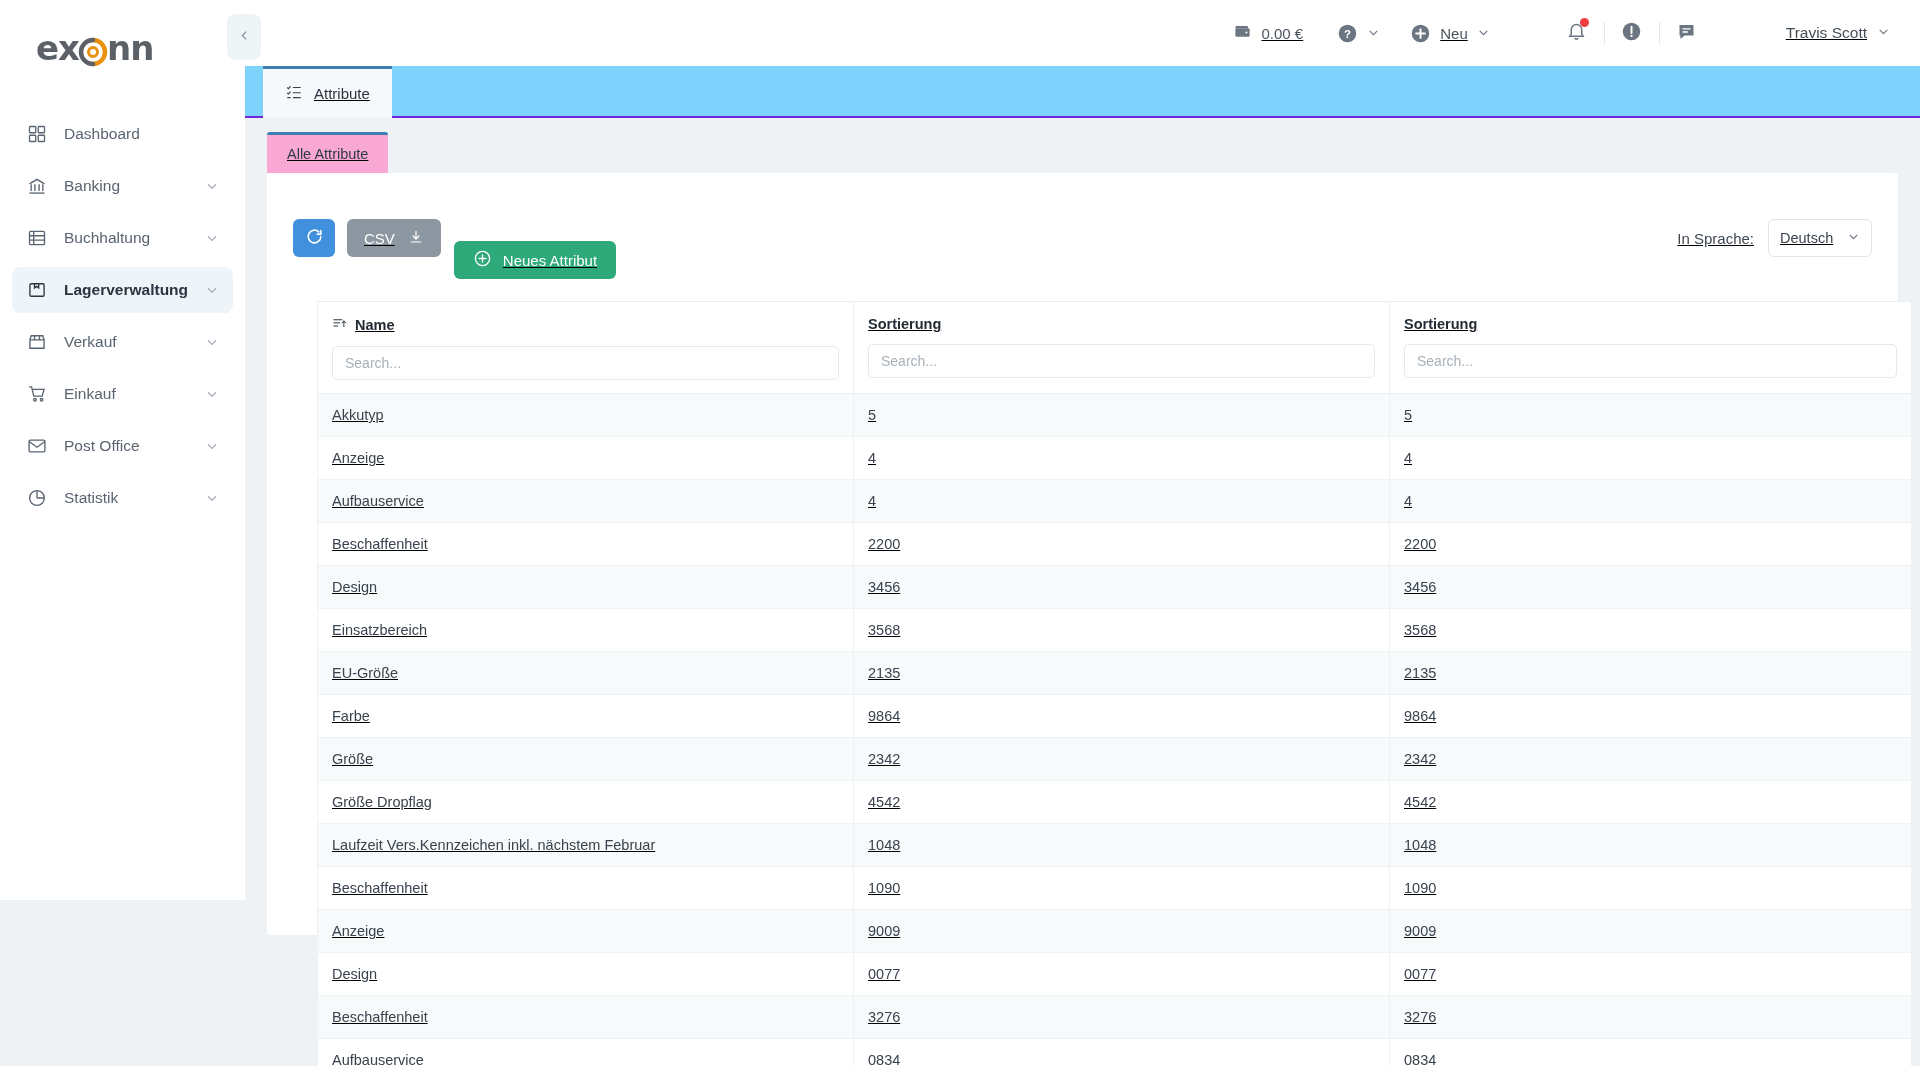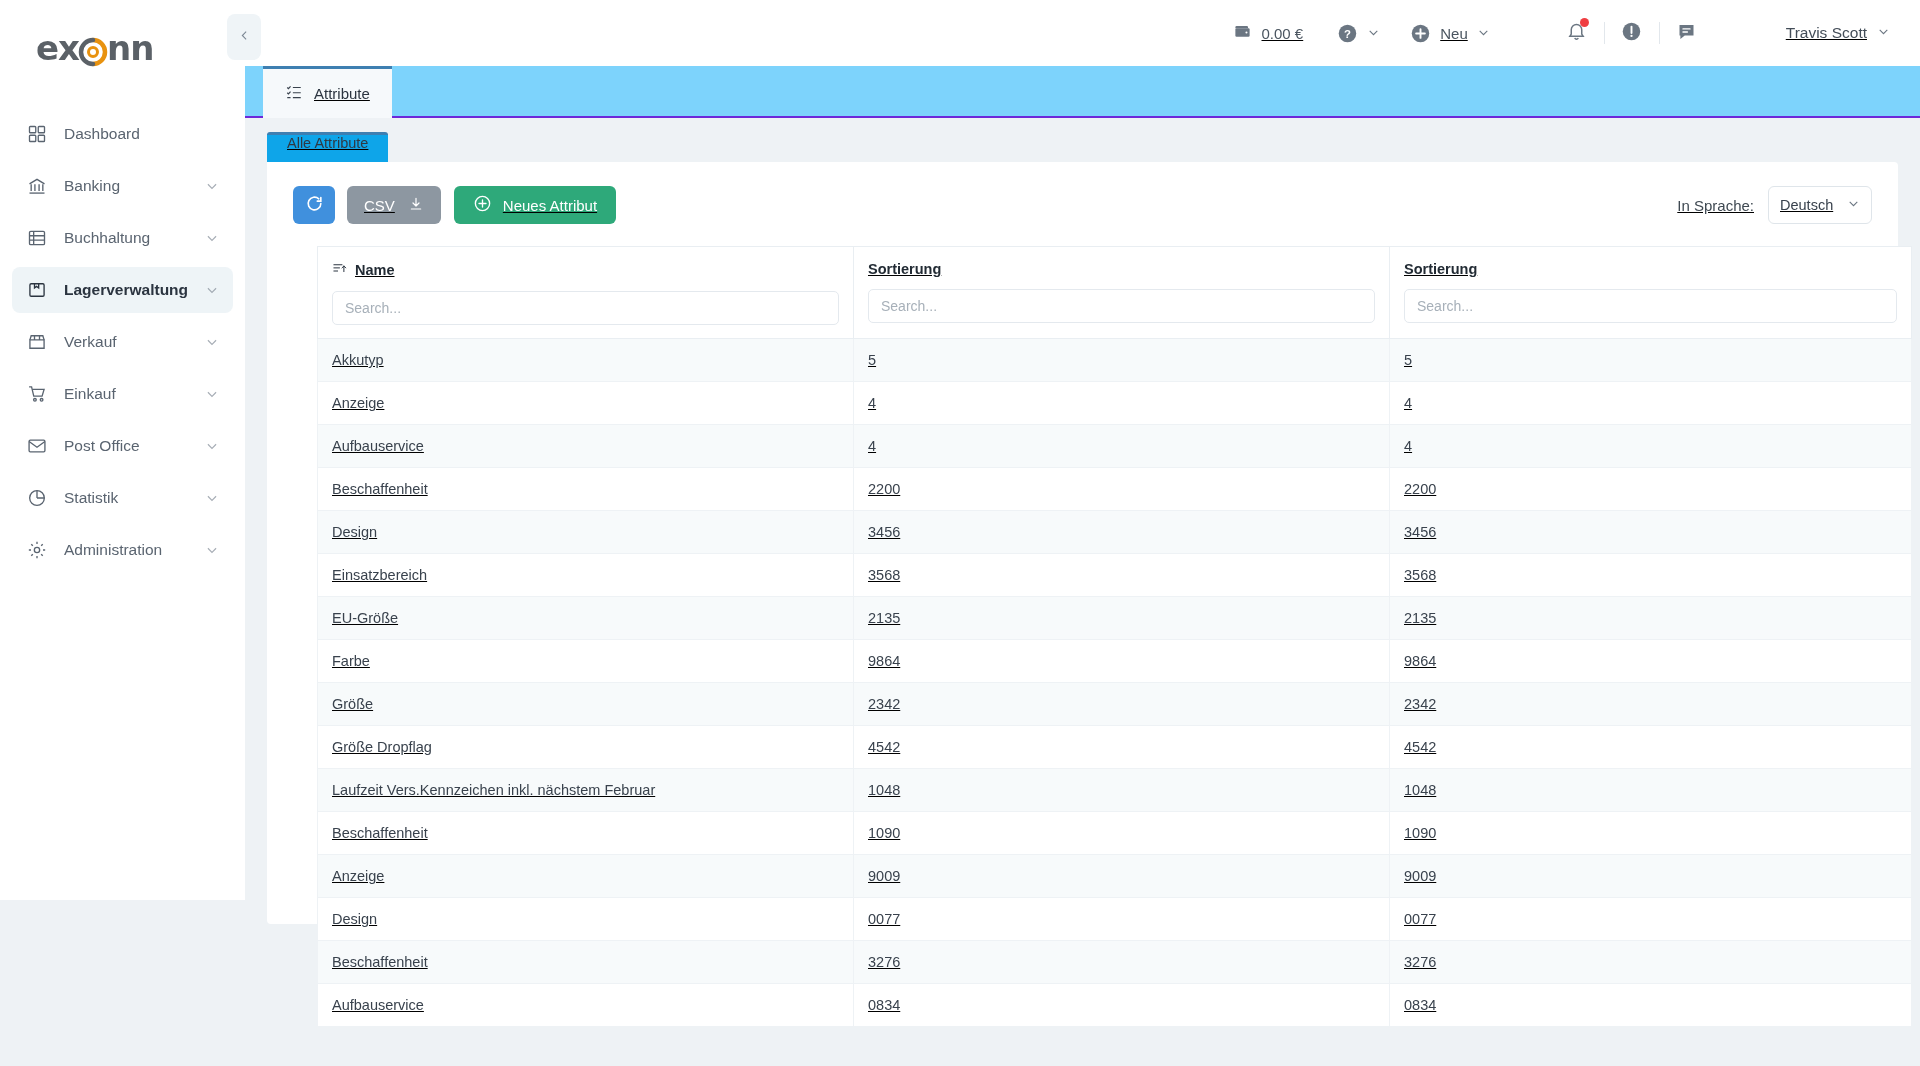--- a/index.html
+++ b/index.html
@@ -71,33 +71,33 @@
     display: flex; align-items: center; gap: 11px; height: 52px; padding: 0 22px;
     background: #f6f9fb; border-top: 3px solid #3e7fb1; color: #2b3440; font-size: 15px;
     cursor: pointer;
   }
   .tab-main svg { width: 18px; height: 18px; stroke: #39424d; fill: none; stroke-width: 1.6; }
 
   .content { flex: 1; background: #eef2f5; padding: 14px 22px 0 22px; overflow: hidden; }
 
   .subtabs { display: flex; align-items: flex-end; padding-left: 0; }
   .subtab {
-    background: #0ea5e9; border-top: 3px solid #3e7fb1; border-radius: 3px 3px 0 0;
-    padding: 0 20px 11px 20px; font-size: 14.5px; color: #2f3943; cursor: pointer;
+    background: #f9a8d4; border-top: 3px solid #3e7fb1; border-radius: 3px 3px 0 0;
+    padding: 11px 20px 11px 20px; font-size: 14.5px; color: #2f3943; cursor: pointer;
   }
 
   .panel { background: #ffffff; border-radius: 0 4px 4px 4px; padding: 18px 18px 22px 18px; height: 762px; }
 
   .toolbar { display: flex; align-items: center; padding: 6px 8px 22px 8px; }
   .btn { display: inline-flex; align-items: center; justify-content: center; border: none; cursor: pointer; border-radius: 6px; font-family: inherit; }
   .btn-refresh { width: 42px; height: 38px; background: #4090dd; margin-right: 12px; }
   .btn-refresh svg { width: 19px; height: 19px; stroke: #fff; fill: none; stroke-width: 2; }
   .btn-csv { height: 38px; background: #8d97a1; color: #fff; padding: 0 17px; gap: 13px; font-size: 15px; margin-right: 13px; }
   .btn-csv svg { width: 16px; height: 16px; stroke: #fff; fill: none; stroke-width: 1.8; }
-  .btn-new { height: 38px; background: #2ea97a; color: #fff; padding: 0 19px; gap: 11px; font-size: 15px; }
+  .btn-new { height: 38px; background: #2ea97a; color: #fff; padding: 0 19px; gap: 11px; font-size: 15px; margin-top: 44px; }
   .btn-new svg { width: 19px; height: 19px; stroke: #fff; fill: none; stroke-width: 1.7; }
   .lang-wrap { margin-left: auto; display: flex; align-items: center; gap: 14px; }
   .lang-label { font-size: 15px; color: #3f4952; }
   .lang-select {
     display: flex; align-items: center; justify-content: space-between;
     width: 104px; height: 38px; border: 1px solid #dfe5ea; border-radius: 6px;
     padding: 0 11px; font-size: 14.5px; color: #39424d; cursor: pointer; background: #fff;
   }
   .lang-select svg { width: 13px; height: 13px; stroke: #6b7682; fill: none; stroke-width: 2; }
 
@@ -240,32 +240,20 @@
               <circle cx="12" cy="12" r="8.8"></circle>
               <path d="M12 12V3.2M12 12h8.8"></path>
             </svg>
         </span>
         <span class="nav-label">Statistik</span>
         <span class="nav-chev"><svg viewBox="0 0 24 24">
               <path d="M5 9l7 7 7-7"></path>
             </svg></span>
       </div>
 
-      <div class="nav-item">
-        <span class="nav-icon">
-          <svg viewBox="0 0 24 24">
-              <circle cx="12" cy="12" r="3.2"></circle>
-              <path d="M12 2.2v2.6M12 19.2v2.6M2.2 12h2.6M19.2 12h2.6M5.1 5.1l1.9 1.9M17 17l1.9 1.9M18.9 5.1 17 7M7 17l-1.9 1.9"></path>
-            </svg>
-        </span>
-        <span class="nav-label">Administration</span>
-        <span class="nav-chev"><svg viewBox="0 0 24 24">
-              <path d="M5 9l7 7 7-7"></path>
-            </svg></span>
-      </div>
 
     </nav>
 
     <div class="collapse-btn">
       <span><svg viewBox="0 0 24 24">
             <path d="M15 5l-7 7 7 7"></path>
           </svg></span>
     </div>
   </aside>
 

